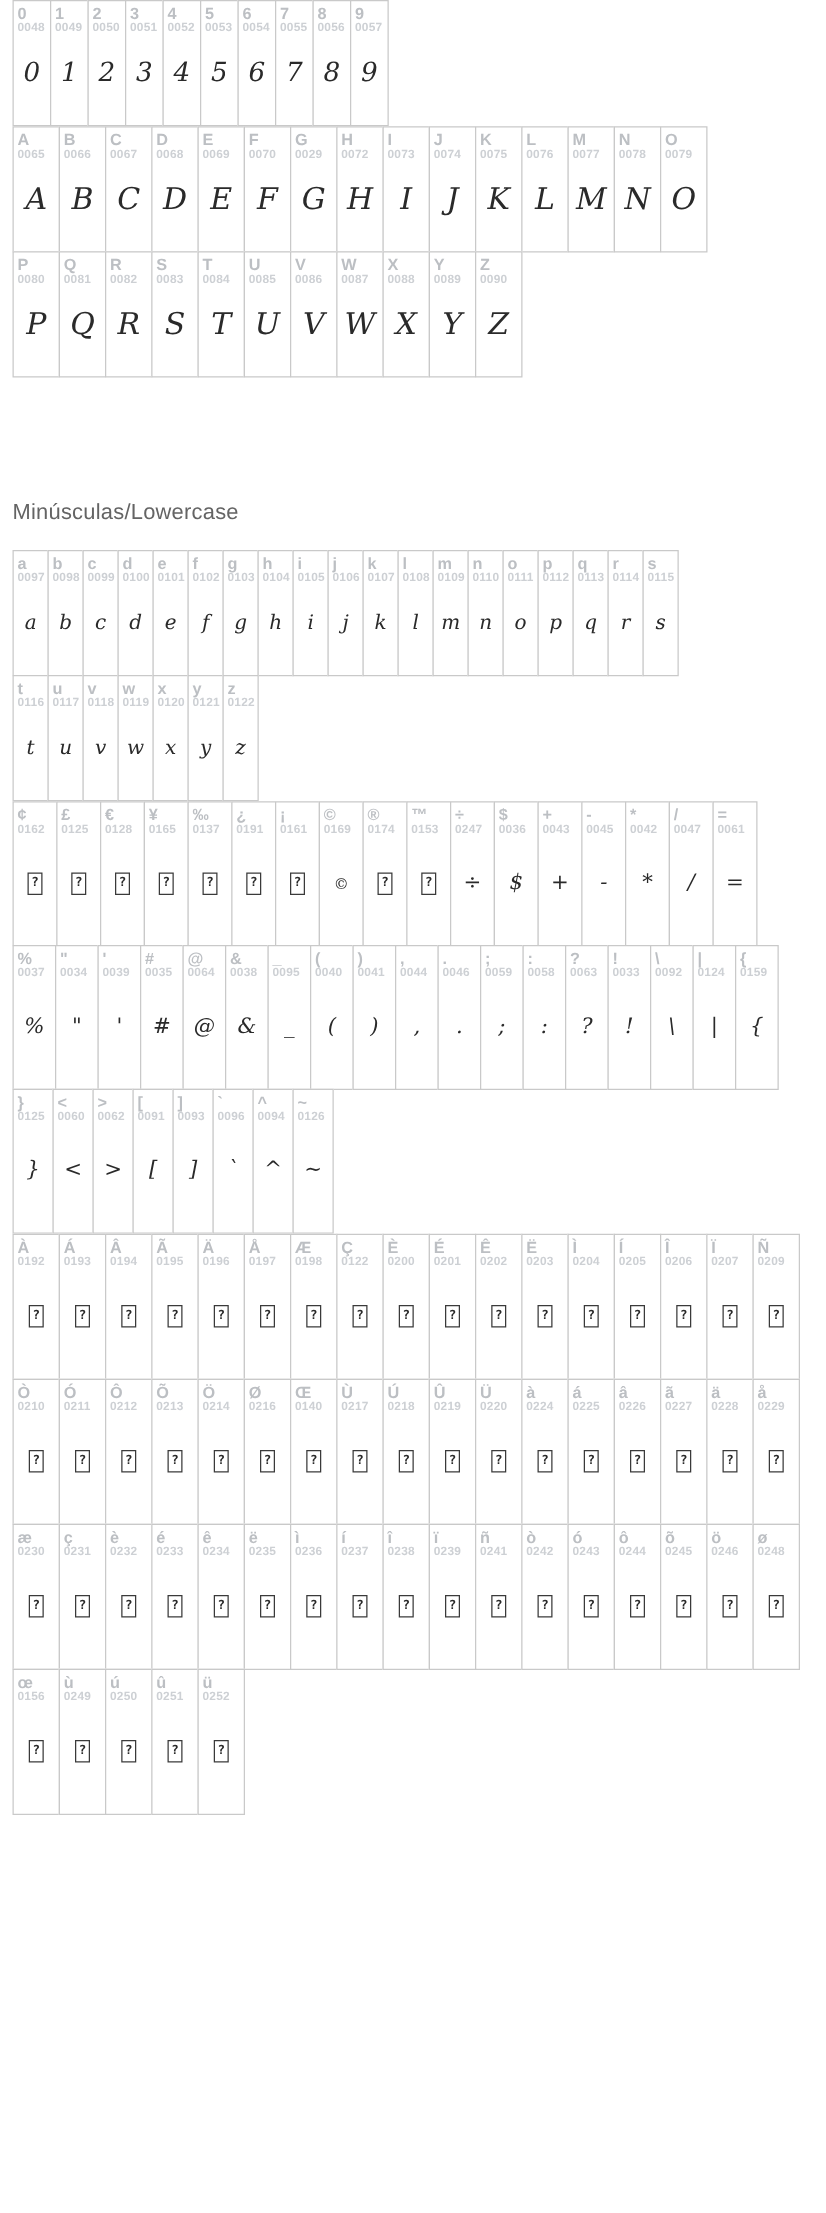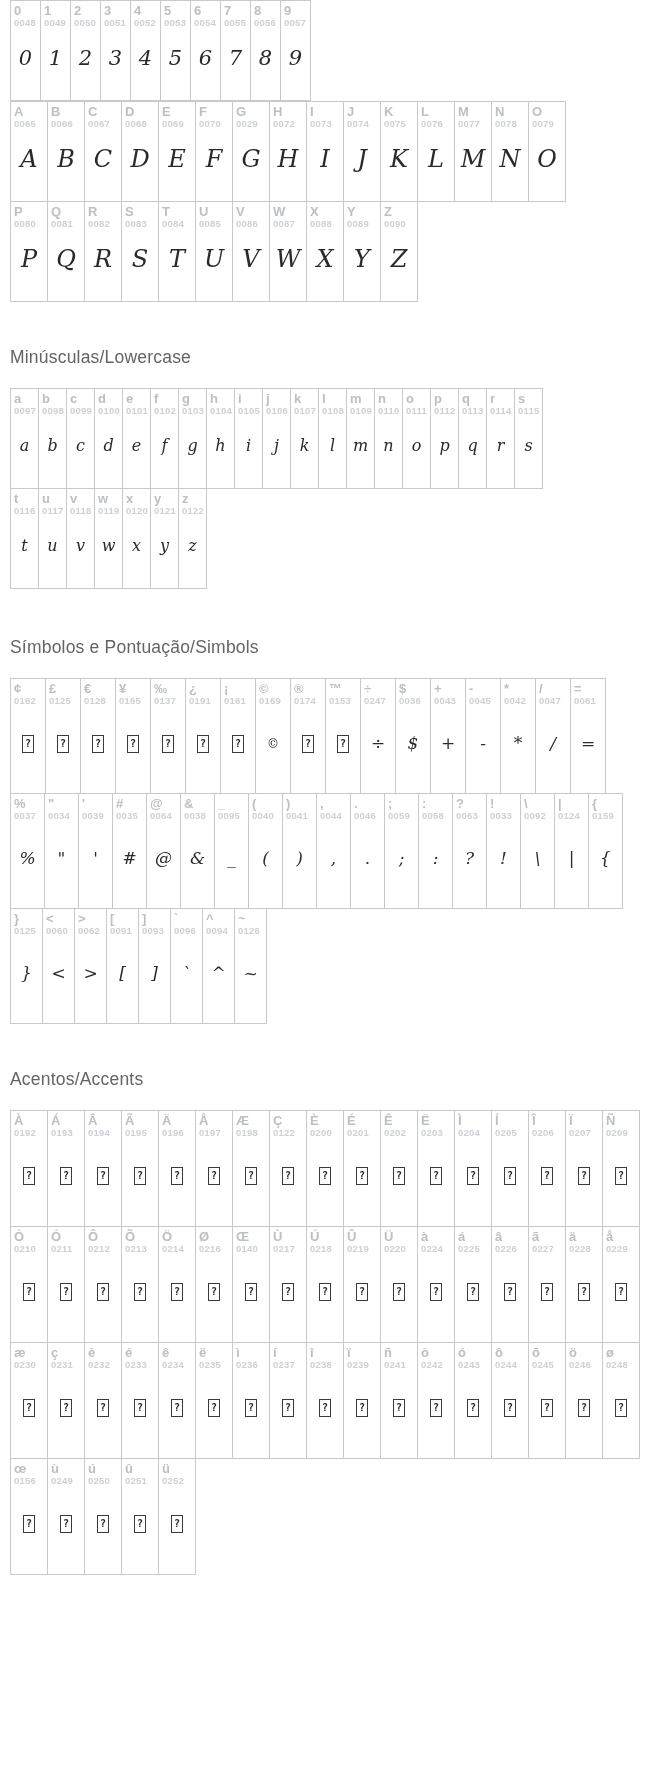--- a/index.html
+++ b/index.html
@@ -7,21 +7,21 @@
     width:661px;height:1770px;box-sizing:border-box;
     padding:0 0 0 10px;overflow:hidden;
     font-family:"Liberation Sans",sans-serif;
   }
   .sec-title{
     font-size:17.5px;font-weight:400;color:#646464;
     line-height:20px;letter-spacing:.2px;
   }
   .sec-numbers   .sec-title{margin:4px 0 20px 0;}
   .sec-uppercase .sec-title{margin:53px 0 21px 0;}
-  .sec-lowercase .sec-title{margin:45px 0 21px 0;}
+  .sec-lowercase .sec-title{margin:97px 0 21px 0;}
   .sec-symbols   .sec-title{margin:48px 0 21px 0;}
   .sec-accents   .sec-title{margin:45px 0 21px 0;}
 
   .char-row{display:flex;align-items:stretch;}
   .char-row + .char-row{margin-top:-1px;}
   .cell{
     flex:0 0 auto;box-sizing:border-box;
     border:1px solid #c9c9c9;margin-left:-1px;
     background:#fff;display:flex;flex-direction:column;
   }
@@ -625,21 +625,20 @@
             <span class="char-label">z</span>
             <span class="char-code">0122</span>
           </div>
           <div class="glyph-area">
             <span class="glyph">z</span>
           </div>
         </div>
       </div>
     </section>
     <section class="sec sec-symbols">
-      <h2 class="sec-title">Símbolos e Pontuação/Simbols</h2>
       <div class="char-row">
         <div class="cell" style="width: 36px; height: 116px;">
           <div class="cell-top">
             <span class="char-label">¢</span>
             <span class="char-code">0162</span>
           </div>
           <div class="glyph-area">
             <span class="tofu">?</span>
           </div>
         </div>
@@ -1021,21 +1020,20 @@
             <span class="char-label">~</span>
             <span class="char-code">0126</span>
           </div>
           <div class="glyph-area">
             <span class="glyph">~</span>
           </div>
         </div>
       </div>
     </section>
     <section class="sec sec-accents">
-      <h2 class="sec-title">Acentos/Accents</h2>
       <div class="char-row">
         <div class="cell" style="width: 38px; height: 117px;">
           <div class="cell-top">
             <span class="char-label">À</span>
             <span class="char-code">0192</span>
           </div>
           <div class="glyph-area">
             <span class="tofu">?</span>
           </div>
         </div>

